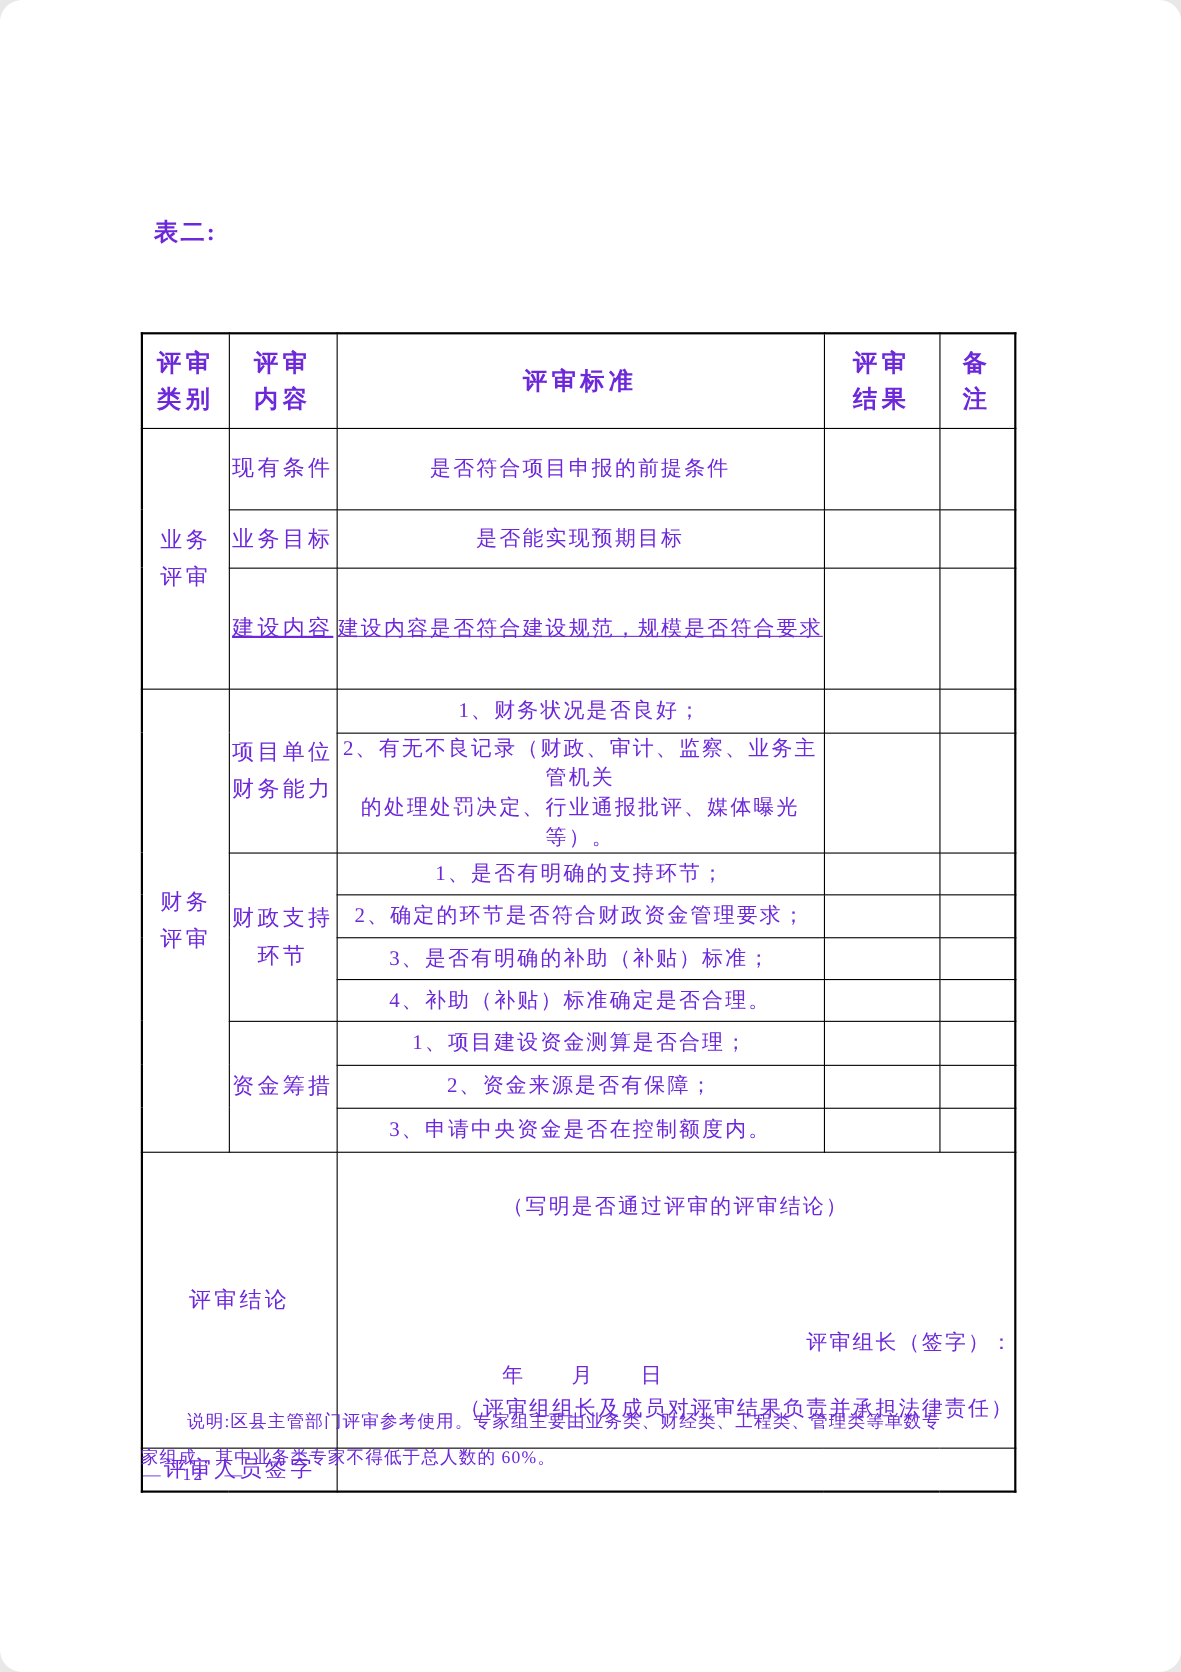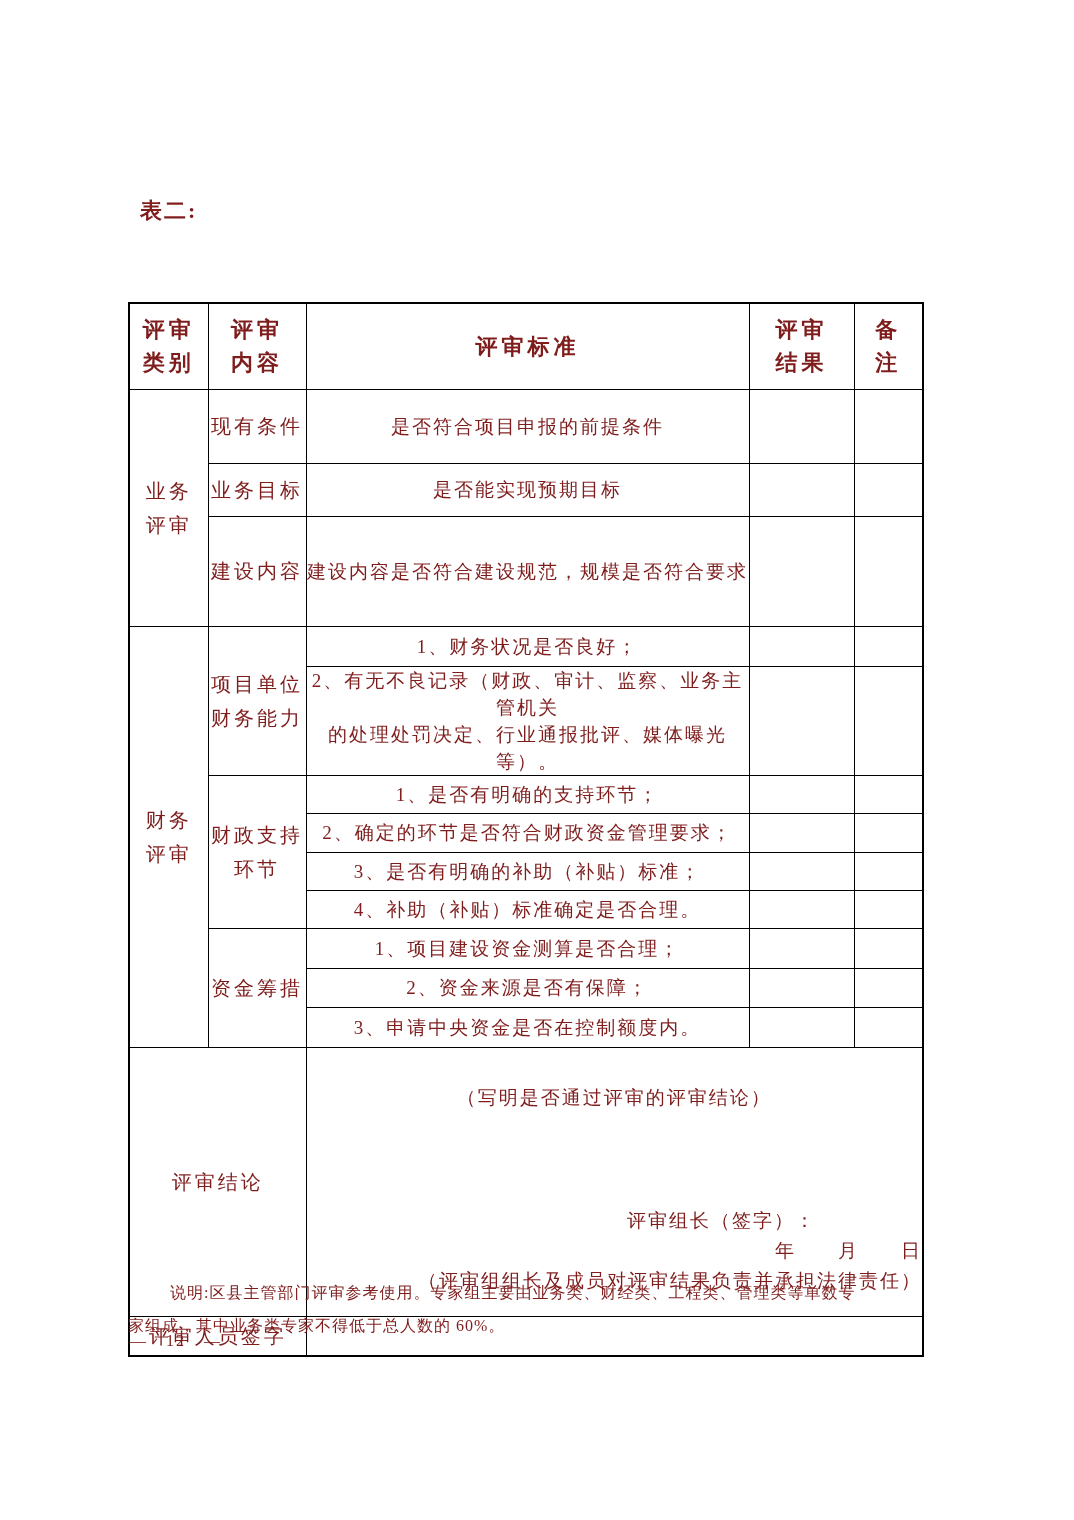--- a/index.html
+++ b/index.html
@@ -1,20 +1,21 @@
 <!DOCTYPE html>
 <html><head>
 <meta charset="utf-8">
 <style>
   html,body { margin:0; padding:0; background:#e8e8e8; }
   .sheet {
     position:relative; width:1074px; height:1520px; margin:0 auto;
-    background:#ffffff; color:#7f1d1d;
+    background:#ffffff; color:#6d28d9;
     font-family:"Liberation Serif","DejaVu Serif",serif;
     overflow:hidden;
+    border-radius:20px;
   }
   .table-label {
     position:absolute; left:140px; top:196px;
     font-size:22px; font-weight:700; letter-spacing:2px;
   }
   .doc-title {
     position:absolute; left:0; top:252px; width:1074px;
     text-align:center; font-size:28px; font-weight:700; letter-spacing:3px;
   }
   table.review {
@@ -24,31 +25,31 @@
   }
   table.review th, table.review td {
     border:1px solid #000; padding:0;
     vertical-align:middle; text-align:center;
     white-space:pre-line; overflow:hidden;
   }
   th.hd { font-weight:700; font-size:22px; letter-spacing:4px; line-height:33px; }
   td.lbl { font-size:20px; letter-spacing:3px; line-height:34px; }
   td.std { font-size:19px; letter-spacing:2px; line-height:27px; padding:0 4px; }
   tr.rh86 { height:86px; } tr.rh74 { height:74px; } tr.rh53 { height:53px; }
-  tr.rh110{ height:110px;} tr.rh40 { height:40px; } tr.rh55 { height:55px; }
+  tr.rh110{ height:110px;text-decoration:underline;} tr.rh40 { height:40px; } tr.rh55 { height:55px; }
   tr.rh38 { height:38px; } tr.rh39 { height:39px; } tr.rh236{ height:236px;}
   td.concl-td { vertical-align:top; }
   .concl {
     display:flex; flex-direction:column; height:232px;
     font-size:19px; letter-spacing:2px;
   }
   .c-top    { padding-top:18px; text-align:center; line-height:28px; }
   .c-spacer { flex:1 1 auto; }
-  .c-leader { text-align:right; padding-right:106px; line-height:30px; }
-  .c-date   { text-align:right; line-height:30px; box-sizing:border-box; }
+  .c-leader { text-align:right; line-height:30px; }
+  .c-date   { text-align:left; padding-left:150px; line-height:30px; box-sizing:border-box; }
   .c-resp   { text-align:right; line-height:30px; padding-bottom:2px; }
   .note {
     position:absolute; left:128px; top:1276px; width:846px;
     font-size:16px; letter-spacing:1px; line-height:33px;
   }
   .note-l1 { text-indent:42px; }
   .pageno {
     position:absolute; left:130px; top:1332px;
     font-size:16px; letter-spacing:2px; word-spacing:12px;
   }

